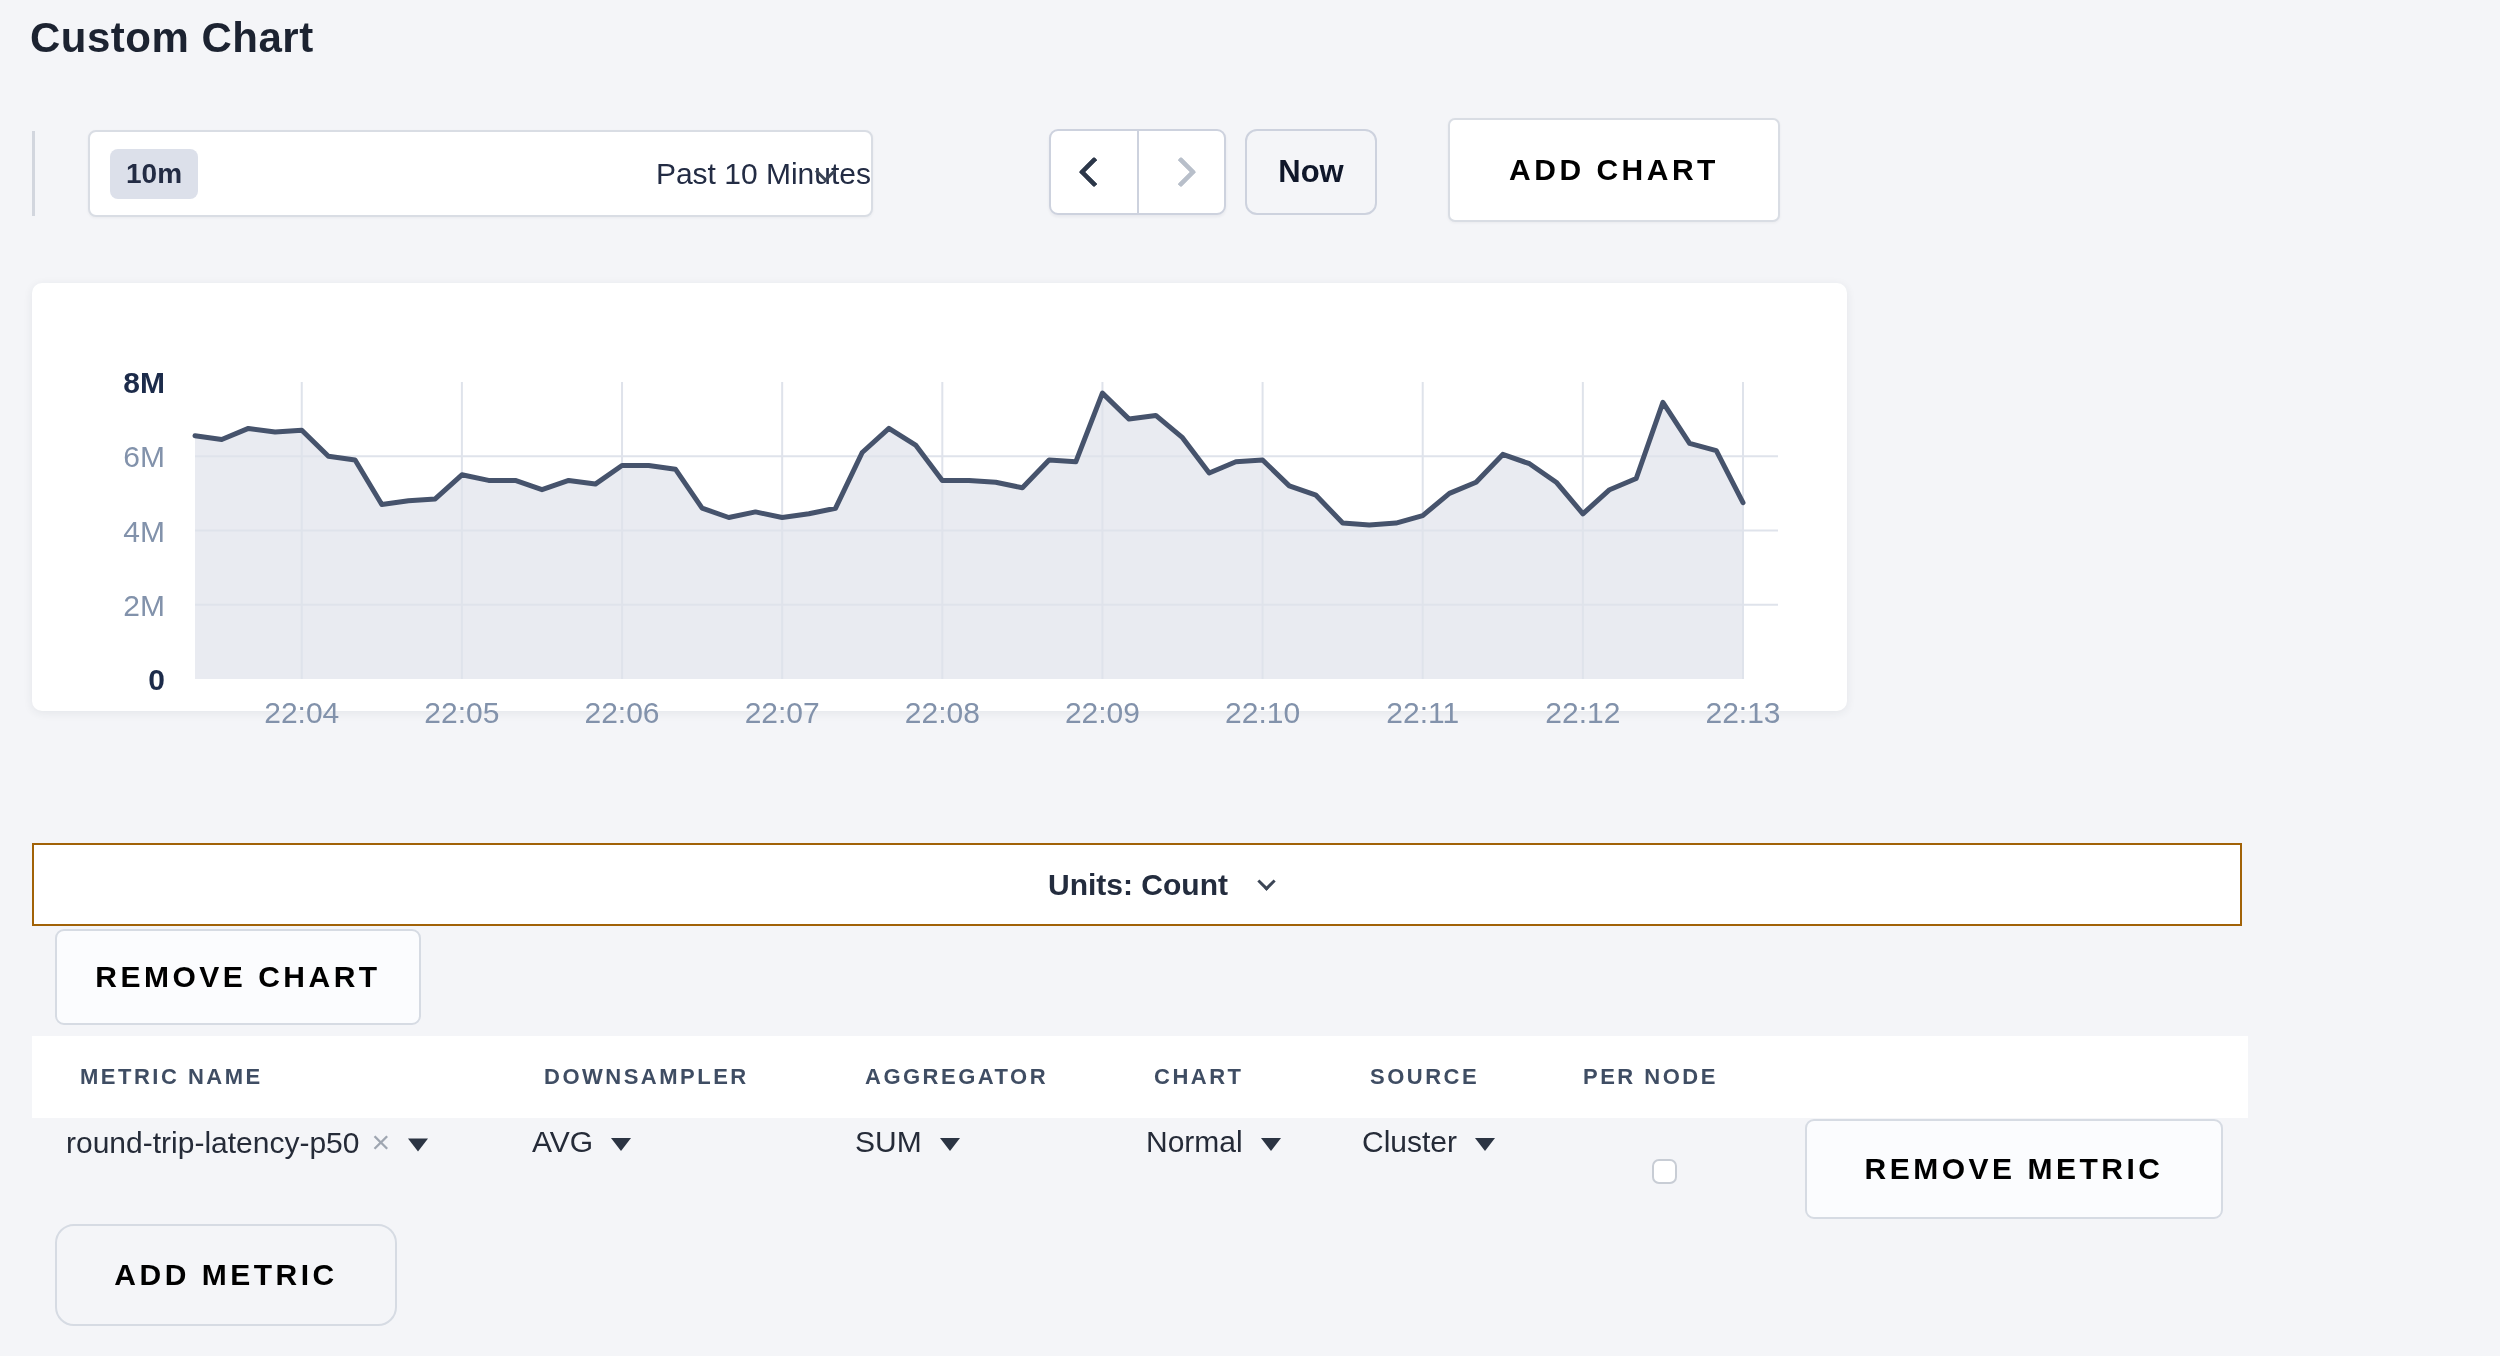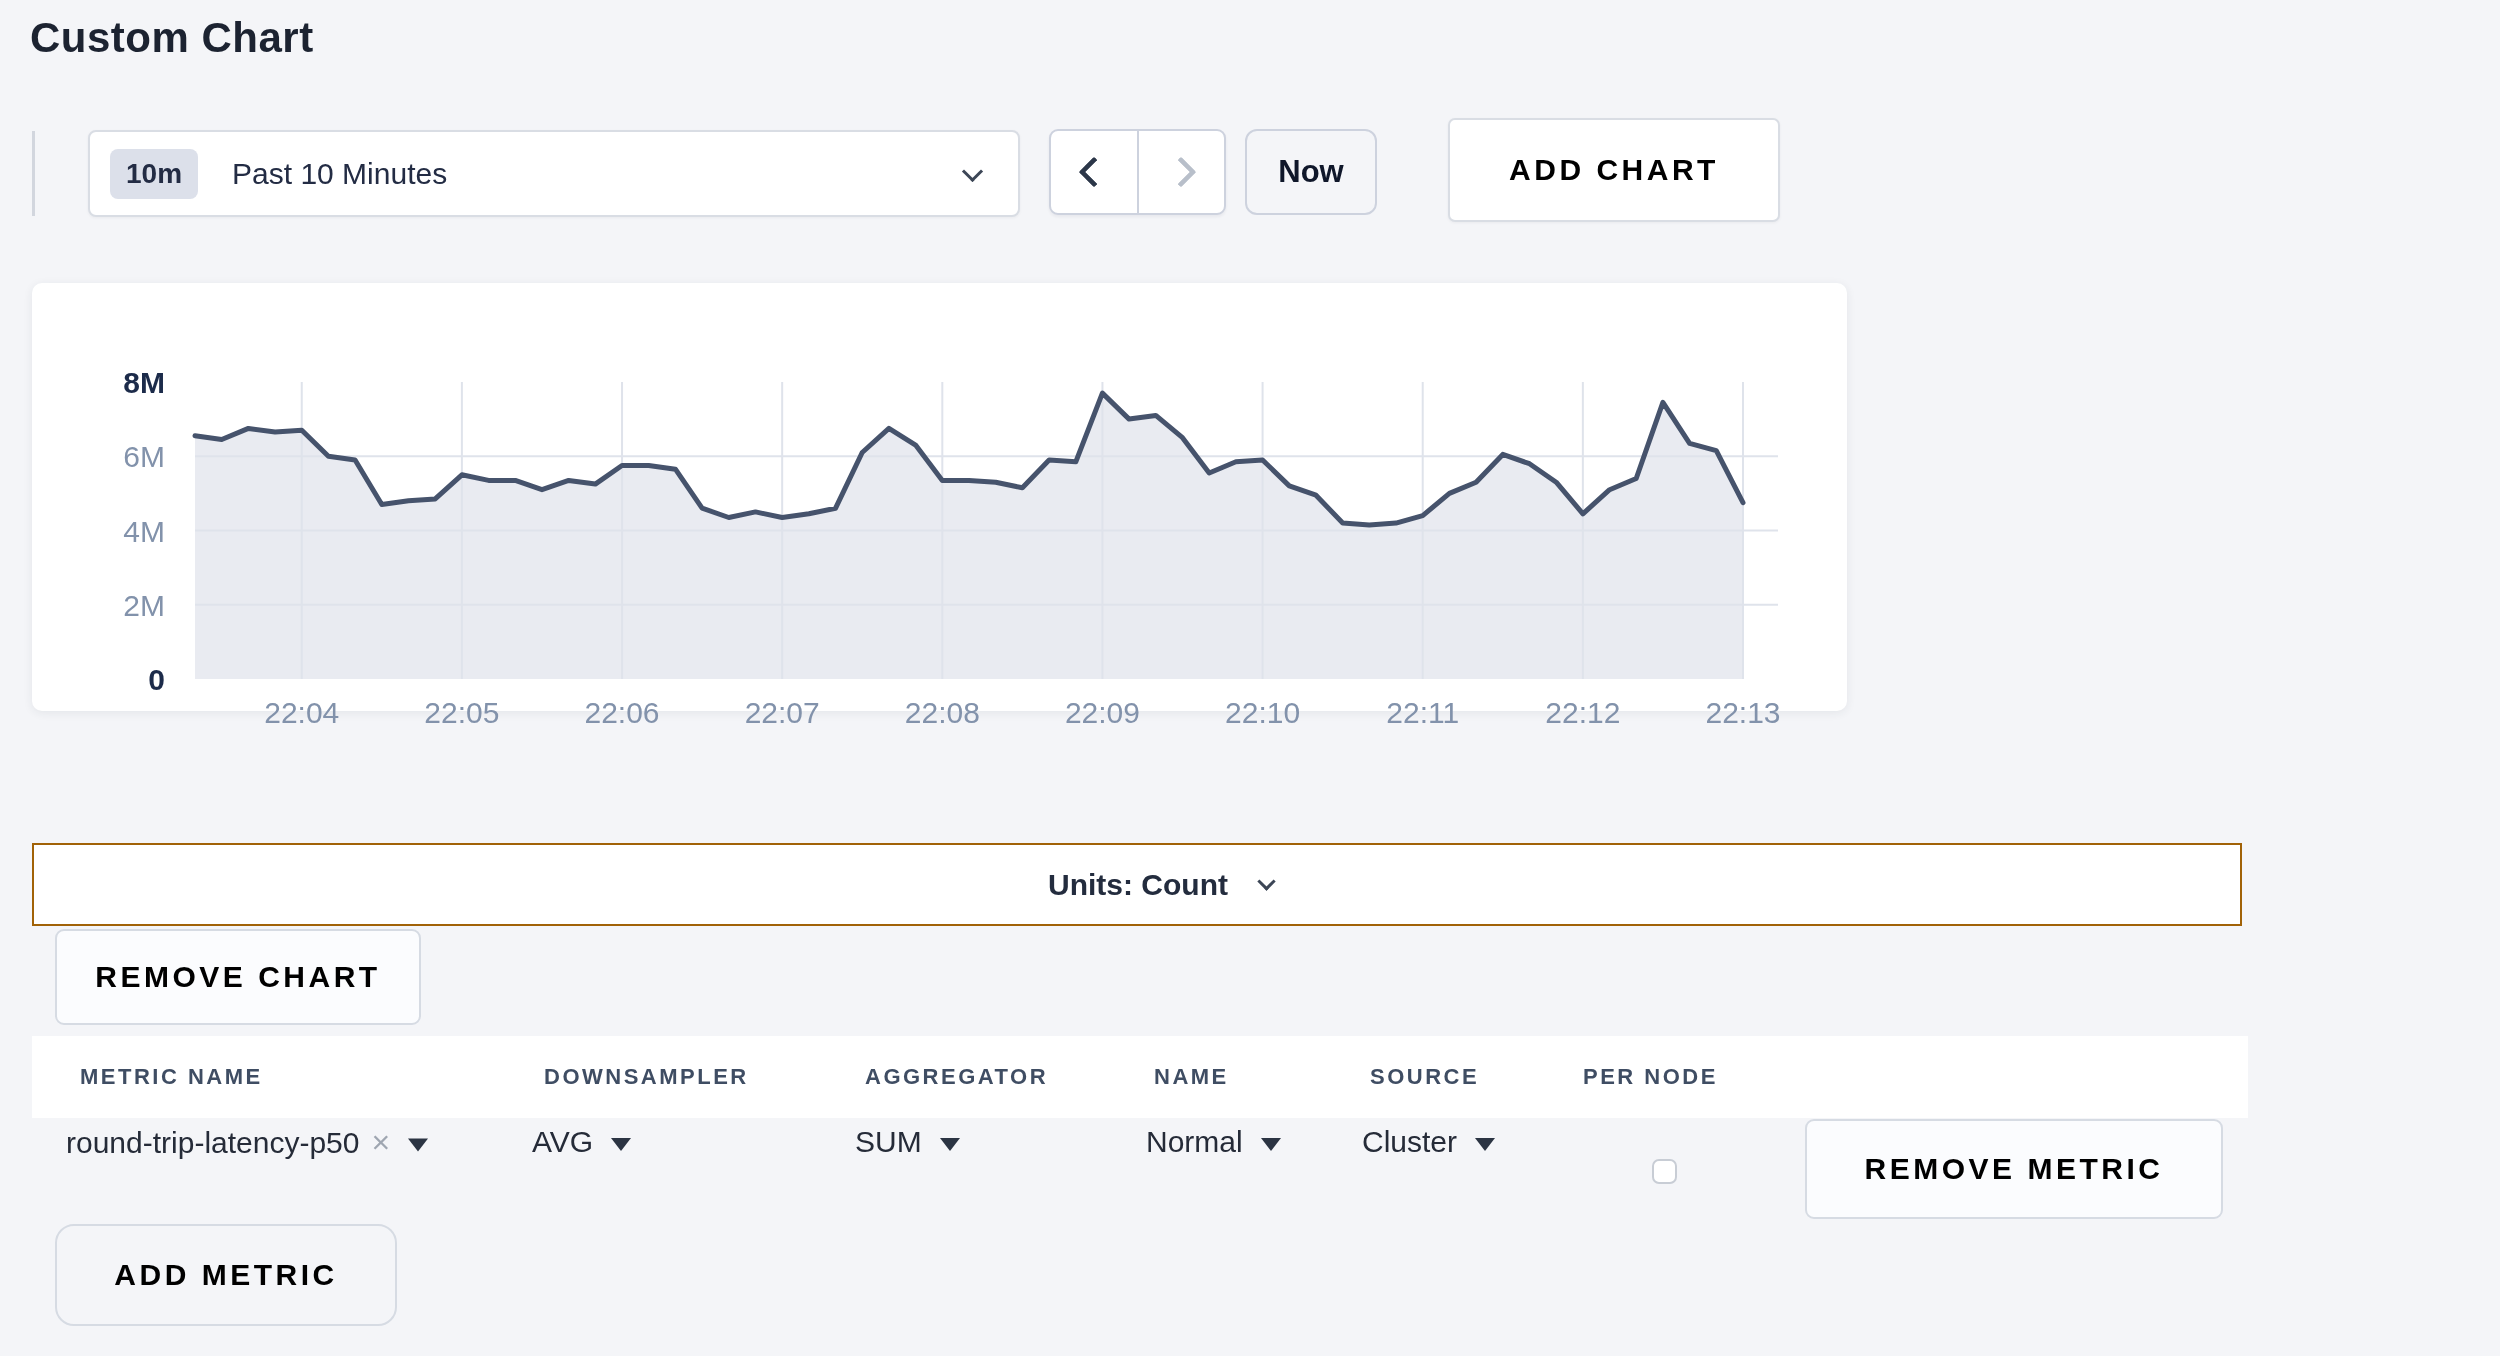--- a/index.html
+++ b/index.html
@@ -14,24 +14,25 @@
   
   .page-title {
     left: 30px; top: 14px;
     font-size: 42px; font-weight: bold; color: #1c2331; letter-spacing: .5px;
   }
 
   
   .left-rule { left: 32px; top: 131px; width: 3px; height: 85px; background:#d2d6de; }
 
   .time-select {
-    left: 88px; top: 130px; width: 932px; height: 87px;
+    left: 88px; top: 130px; width: 785px; height: 87px;
     background: #fff; border: 2px solid #d9dde4; border-radius: 8px;
     display: flex; align-items: center; cursor: pointer;
     box-shadow: 0 1px 3px rgba(30,40,60,.05);
+    justify-content: space-between;
   }
   .time-badge {
     margin-left: 20px; padding: 9px 16px; background: #dce0ea; border-radius: 8px;
     font-size: 28px; font-weight: bold; color: #232c44;
   }
   .time-label { margin-left: 34px; font-size: 30px; font-weight: normal; color: #232c44; }
   .chev {
     display: inline-block; width: 15px; height: 15px;
     border-right: 3px solid #3c4656; border-bottom: 3px solid #3c4656;
     transform: rotate(45deg);
@@ -195,21 +196,21 @@
   </div>
 
   <div class="abs btn-outline-blue remove-chart-button">
     <span>REMOVE CHART</span>
   </div>
 
   <div class="abs table-band">
     <span class="th" style="left:48px">METRIC NAME</span>
     <span class="th" style="left:512px">DOWNSAMPLER</span>
     <span class="th" style="left:833px">AGGREGATOR</span>
-    <span class="th" style="left:1122px">NAME</span>
+    <span class="th" style="left:1122px">CHART</span>
     <span class="th" style="left:1338px">SOURCE</span>
     <span class="th" style="left:1551px">PER NODE</span>
   </div>
 
   <div class="abs cell row-pos" style="left:66px">
     <span class="metric-name">round-trip-latency-p50</span>
     <span class="x-icon">×</span>
     <span class="tri"></span>
   </div>
 

